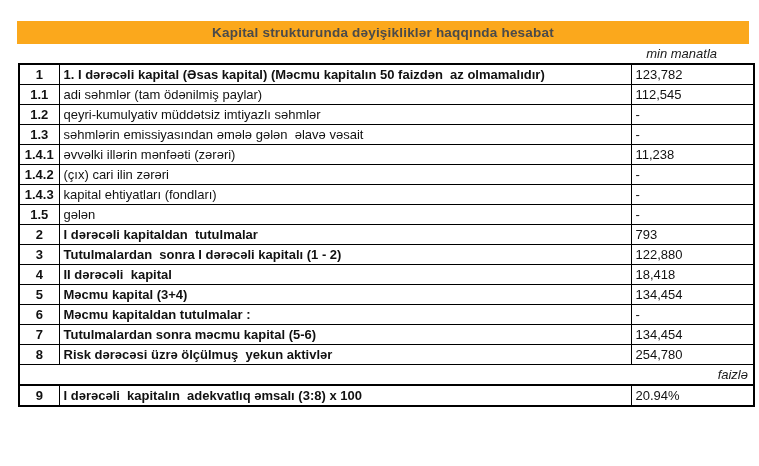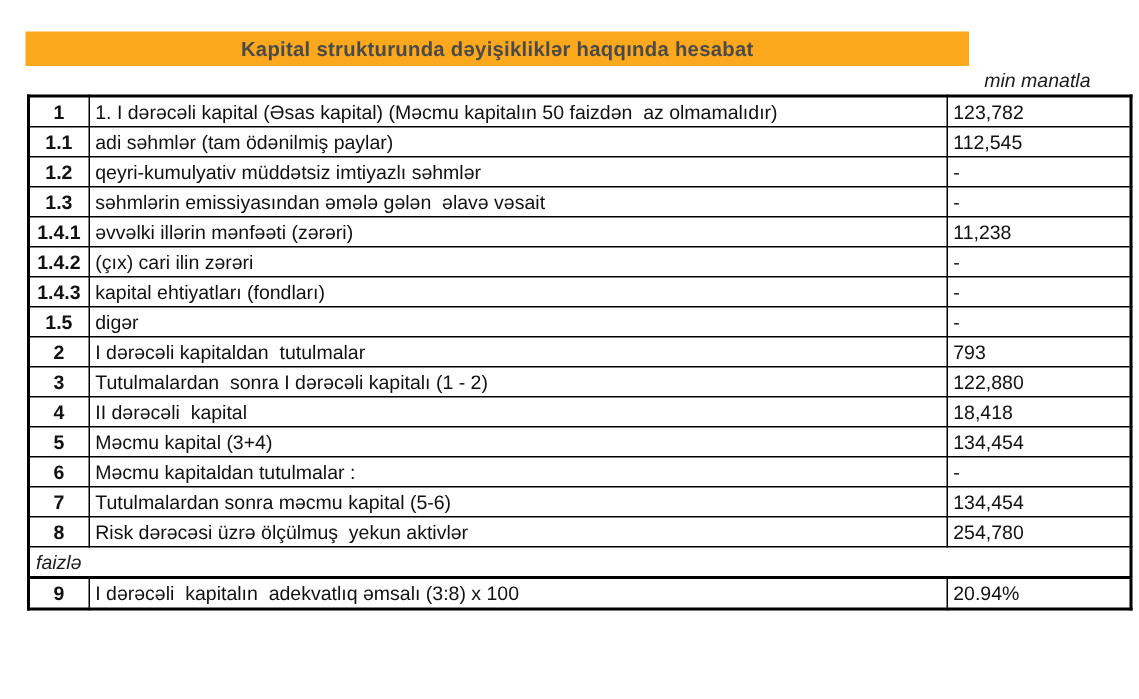--- a/index.html
+++ b/index.html
@@ -12,37 +12,37 @@
     position: relative;
     width: 759px;
     height: 466px;
     background: #ffffff;
     overflow: hidden;
   }
   .title-bar {
     position: absolute;
     left: 17px;
     top: 21px;
-    width: 629px;
+    width: 732px;
     height: 23px;
     background: #FBA81C;
     display: flex;
     align-items: center;
     justify-content: center;
   }
   .title-bar span {
     font-size: 13.5px;
     font-weight: bold;
     color: #4A4A4A;
     letter-spacing: 0.2px;
     white-space: pre;
   }
   .unit-note-top {
     position: absolute;
-    left: 10px;
+    left: 0;
     top: 46px;
     width: 717px;
     height: 15px;
     line-height: 15px;
     text-align: right;
     font-style: italic;
     font-size: 13px;
     color: #1A1A1A;
   }
   table.report {
@@ -68,28 +68,29 @@
   td.no-cell {
     text-align: center;
     font-weight: bold;
     font-size: 12.5px;
     padding: 0 1px;
   }
   td.label-cell {
     padding-left: 5px;
   }
   td.label-cell.bold {
-    font-weight: normal;
+    font-weight: bold;
     margin-top: 38px;
   }
   td.value-cell {
     text-align: left;
     padding-right: 4px;
   }
   tr.note-row td {
+    text-align: right;
     font-style: italic;
     font-size: 13px;
     padding-right: 5px;
     color: #1A1A1A;
   }
   tr.thick-top td {
     border-top-width: 2.5px;
   }
 </style>
 </head>
@@ -140,21 +141,21 @@
           <td class="label-cell">(çıx) cari ilin zərəri</td>
           <td class="value-cell">-</td>
         </tr>
         <tr>
           <td class="no-cell">1.4.3</td>
           <td class="label-cell">kapital ehtiyatları (fondları)</td>
           <td class="value-cell">-</td>
         </tr>
         <tr>
           <td class="no-cell">1.5</td>
-          <td class="label-cell">digər</td>
+          <td class="label-cell">gələn</td>
           <td class="value-cell">-</td>
         </tr>
         <tr>
           <td class="no-cell">2</td>
           <td class="label-cell bold">I dərəcəli kapitaldan  tutulmalar</td>
           <td class="value-cell">793</td>
         </tr>
         <tr>
           <td class="no-cell">3</td>
           <td class="label-cell bold">Tutulmalardan  sonra I dərəcəli kapitalı (1 - 2)</td>

